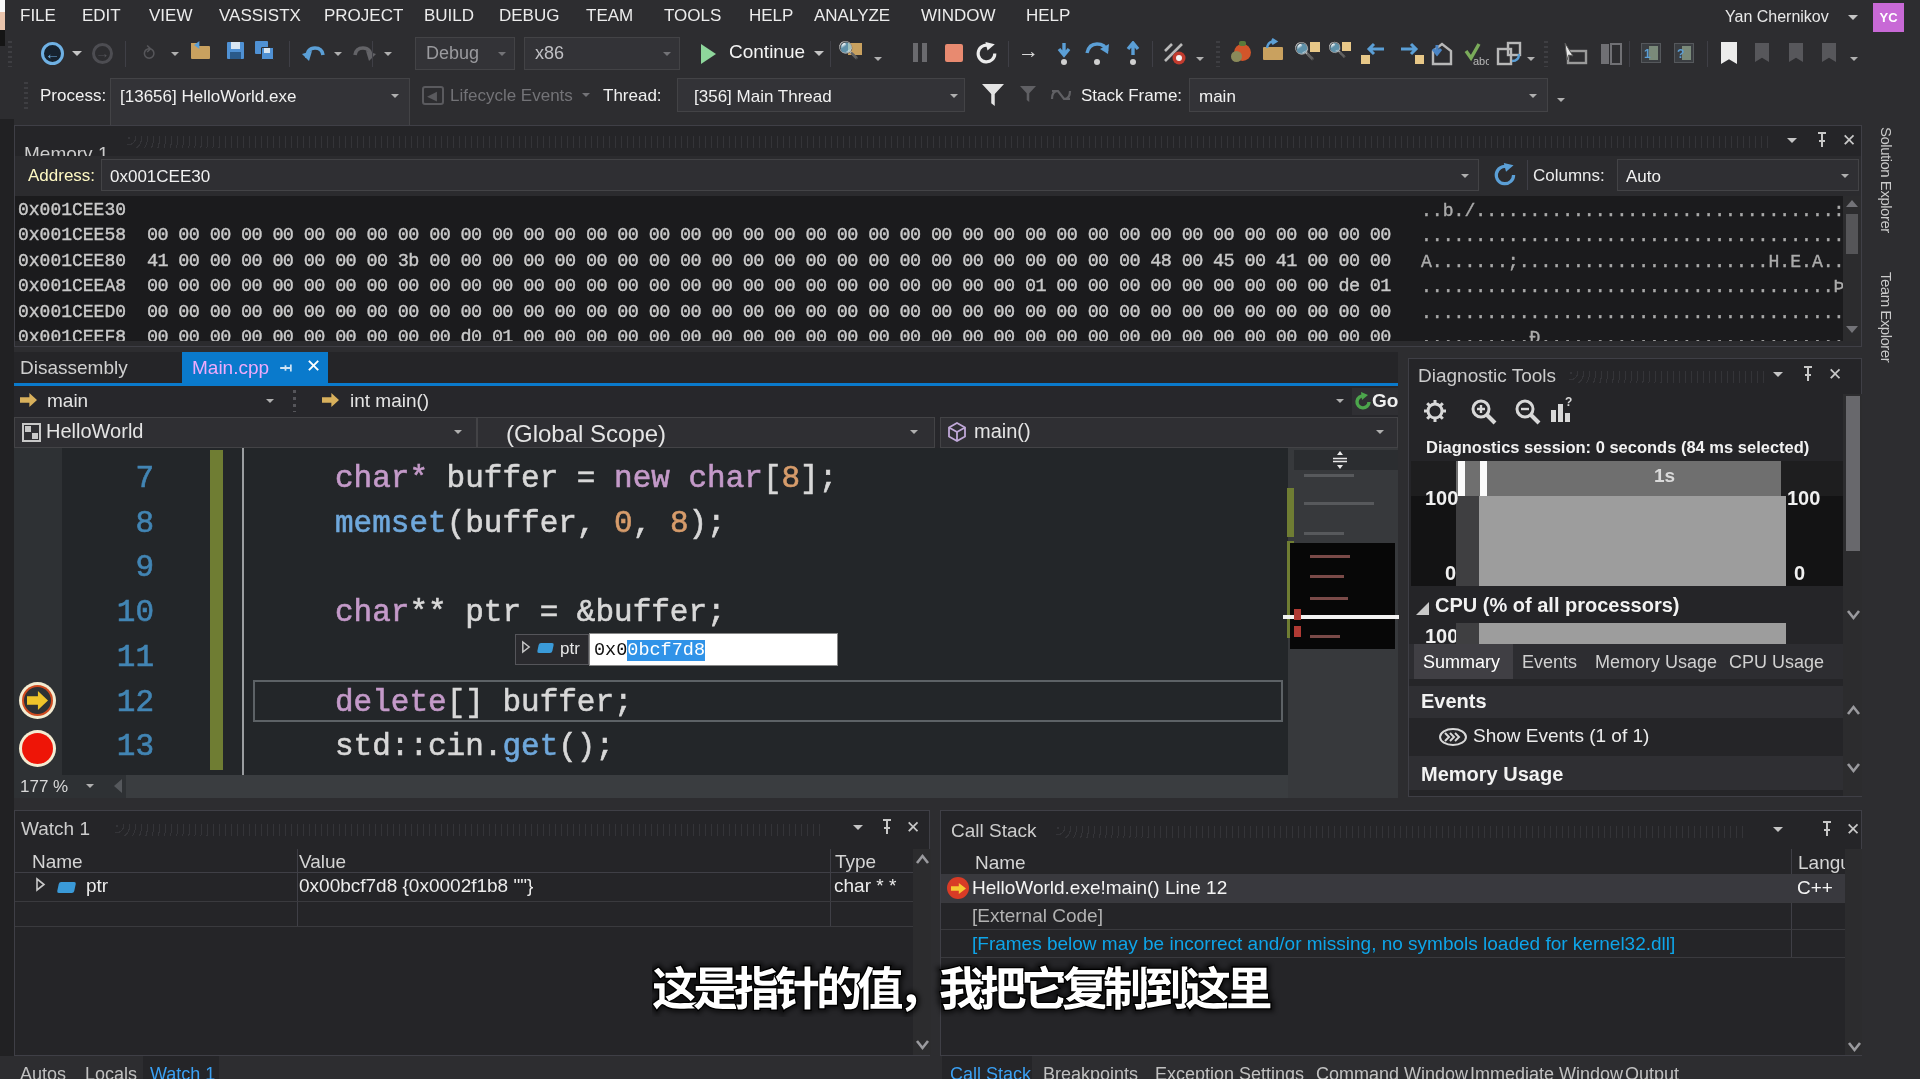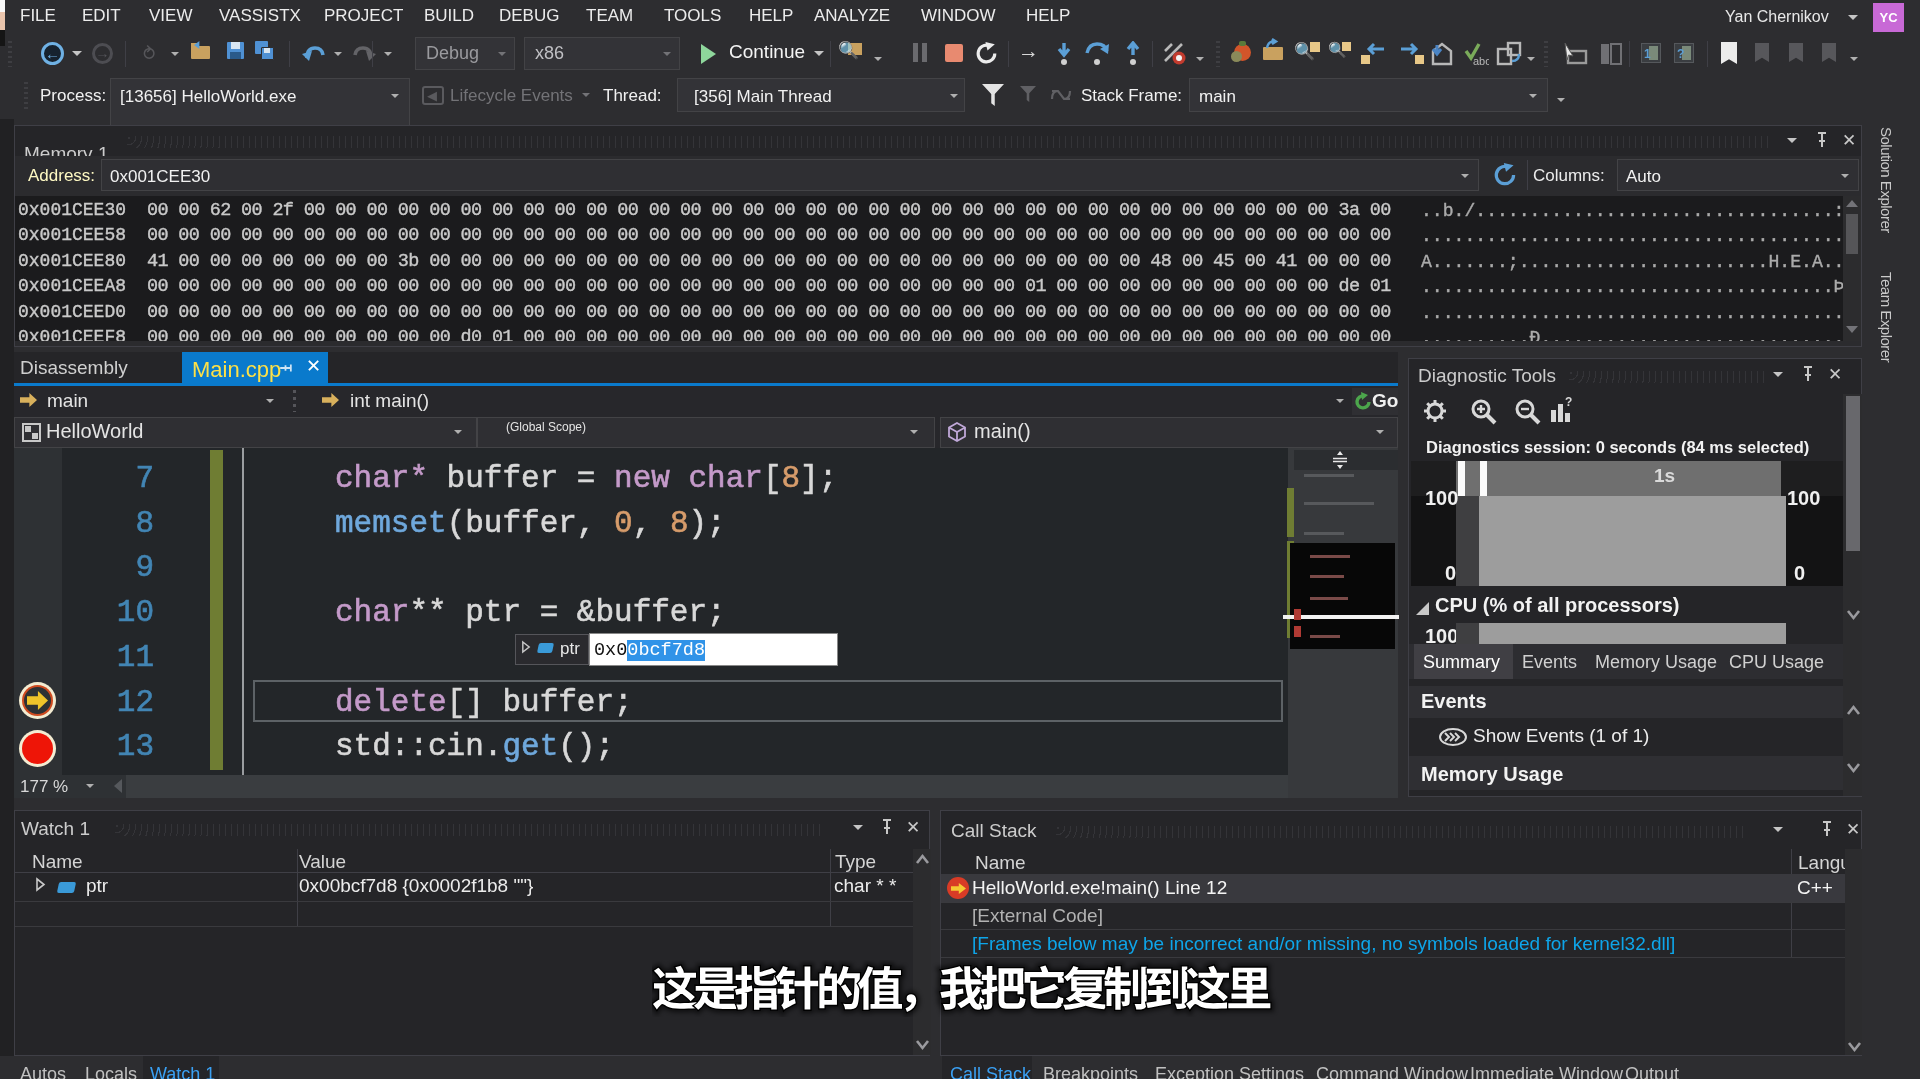--- a/index.html
+++ b/index.html
@@ -254,21 +254,20 @@
  <div class="vline" style="left:1512px;top:34px;height:30px"></div>
  <span class="abs" style="left:1518px;top:40px;color:#ececec;font-size:17px">Columns:</span>
  <div class="combo" style="left:1602px;top:33px;width:242px;height:32px;background:#2f2f33">
       <span style="position:absolute;left:8px;top:7px;font-size:17px">Auto</span>
       <span class="caret2" style="position:absolute;right:9px;top:14px"></span>
     </div>
 
  <div class="abs mono" style="left:0;top:70px;width:1828px;height:145px;background:#1b1b1d;color:#c2c2c2;white-space:pre"></div>
  <div class="abs mono hexrow" style="top:74px">
       <span class="ad">0x001CEE30</span>
-      <span class="hx">00 00 62 00 2f 00 00 00 00 00 00 00 00 00 00 00 00 00 00 00 00 00 00 00 00 00 00 00 00 00 00 00 00 00 00 00 00 00 3a 00</span>
       <span class="as">..b./.................................:.</span>
     </div>
  <div class="abs mono hexrow" style="top:99px">
       <span class="ad">0x001CEE58</span>
       <span class="hx">00 00 00 00 00 00 00 00 00 00 00 00 00 00 00 00 00 00 00 00 00 00 00 00 00 00 00 00 00 00 00 00 00 00 00 00 00 00 00 00</span>
       <span class="as">........................................</span>
     </div>
  <div class="abs mono hexrow" style="top:125px">
       <span class="ad">0x001CEE80</span>
       <span class="hx">41 00 00 00 00 00 00 00 3b 00 00 00 00 00 00 00 00 00 00 00 00 00 00 00 00 00 00 00 00 00 00 00 48 00 45 00 41 00 00 00</span>
@@ -294,21 +293,21 @@
  <div class="abs" style="left:1831px;top:88px;width:12px;height:40px;background:#555558"></div>
  <div class="abs" style="left:1831px;top:74px;width:0;height:0;border-left:6px solid transparent;border-right:6px solid transparent;border-bottom:7px solid #737378"></div>
  <div class="abs" style="left:1831px;top:200px;width:0;height:0;border-left:6px solid transparent;border-right:6px solid transparent;border-top:7px solid #737378"></div>
  <div class="abs" style="left:0;top:215px;width:1846px;height:5px;background:#2b2b2e"></div>
 </div>
 
 <div id="editor" class="abs" style="left:14px;top:352px;width:1384px;height:446px;background:#252528">
 
  <span class="abs" style="left:6px;top:5px;color:#d0d0d0;font-size:19px">Disassembly</span>
  <div class="abs" style="left:168px;top:0;width:146px;height:31px;background:#0a7acc"></div>
- <span class="abs" style="left:178px;top:5px;color:#fde047;font-size:22px">Main.cpp</span>
+ <span class="abs" style="left:178px;top:5px;color:#f0abfc;font-size:19px">Main.cpp</span>
  <svg class="abs" style="left:264px;top:8px" width="15" height="16" viewBox="0 0 16 18">
       <path d="M8 3 V9 M4 3 H12 M5 9 H11 M8 9 V15" stroke="#cfe4f4" stroke-width="2" fill="none" transform="rotate(90 8 9)"></path>
     </svg>
  <span class="abs" style="left:292px;top:3px;color:#fff;font-size:18px">✕</span>
  <div class="abs" style="left:0;top:31px;width:1384px;height:3px;background:#0a7acc"></div>
 
  <div class="abs" style="left:0;top:34px;width:1384px;height:30px;background:#27272b"></div>
  <div class="abs" style="left:6px;top:41px;width:17px;height:14px;background:#d8b05c;clip-path:polygon(0 30%,55% 30%,55% 0,100% 50%,55% 100%,55% 70%,0 70%)"></div>
  <span class="abs" style="left:33px;top:38px;color:#e4e4e4;font-size:19px">main</span>
  <span class="caret2 abs" style="left:252px;top:47px"></span>
@@ -326,21 +325,21 @@
  <div class="abs" style="left:0;top:64px;width:1384px;height:32px;background:#27272b"></div>
  <div class="combo" style="left:0px;top:65px;width:463px;height:31px;background:#2f2f33"></div>
  <svg class="abs" style="left:8px;top:71px" width="19" height="19" viewBox="0 0 19 19">
       <rect x="1" y="1" width="17" height="17" fill="none" stroke="#c8c8c8" stroke-width="2"></rect>
       <rect x="3" y="3" width="6" height="6" fill="#c8c8c8"></rect>
       <rect x="10" y="10" width="6" height="6" fill="#c8c8c8"></rect>
     </svg>
  <span class="abs" style="left:32px;top:68px;color:#e4e4e4;font-size:20px">HelloWorld</span>
  <span class="caret2 abs" style="left:440px;top:78px"></span>
  <div class="combo" style="left:463px;top:65px;width:458px;height:31px;background:#2f2f33"></div>
- <span class="abs" style="left:492px;top:68px;color:#e4e4e4;font-size:12px">(Global Scope)</span>
+ <span class="abs" style="left:492px;top:68px;color:#e4e4e4;font-size:24px">(Global Scope)</span>
  <span class="caret2 abs" style="left:896px;top:78px"></span>
  <div class="combo" style="left:926px;top:65px;width:458px;height:31px;background:#2f2f33"></div>
  <svg class="abs" style="left:933px;top:70px" width="20" height="20" viewBox="0 0 20 20">
       <path d="M10 1 L18 5.5 V14.5 L10 19 L2 14.5 V5.5 Z M2 5.5 L10 10 L18 5.5 M10 10 V19" fill="none" stroke="#c0a8d8" stroke-width="1.8"></path>
     </svg>
  <span class="abs" style="left:960px;top:68px;color:#e4e4e4;font-size:20px">main()</span>
  <span class="caret2 abs" style="left:1362px;top:78px"></span>
 
  <div class="abs" style="left:0;top:96px;width:1384px;height:327px;background:#232629"></div>
  <div class="abs" style="left:0;top:96px;width:48px;height:327px;background:#2e3134"></div>

